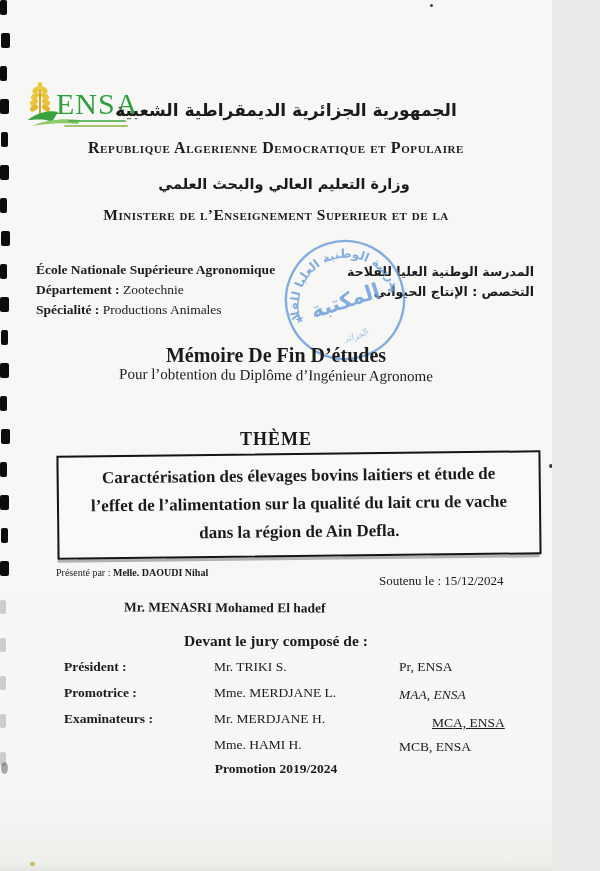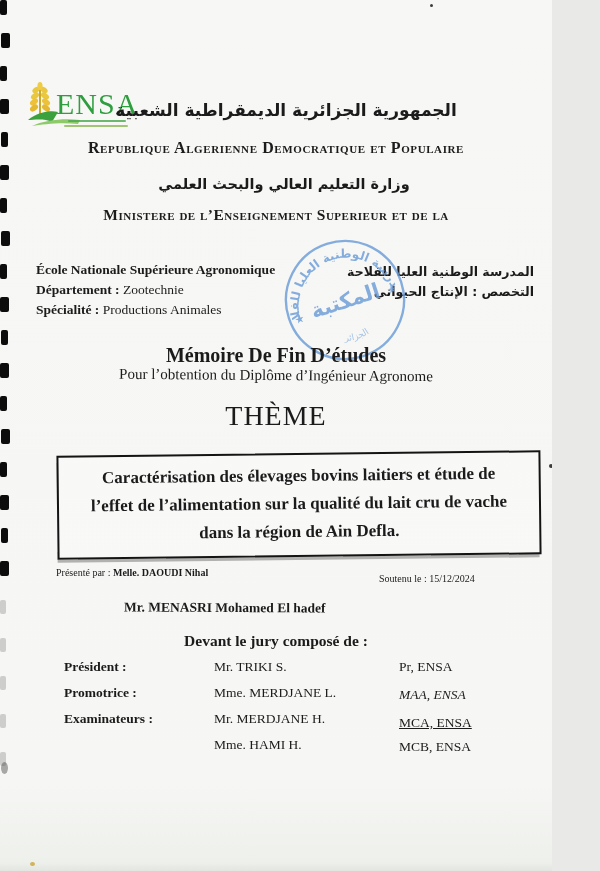--- a/index.html
+++ b/index.html
@@ -19,32 +19,32 @@
   
   .inst-left{left:36px;top:260px;font-size:13.5px;line-height:20px;}
   .inst-left .b{font-weight:bold;}
   .inst-right{right:18px;top:262px;font-size:12.5px;font-weight:bold;line-height:20px;text-align:right;}
   
   .stamp{left:281px;top:236px;width:128px;height:128px;transform:rotate(-18deg);opacity:.82;}
   
   .mem-title{top:344px;font-size:20px;font-weight:bold;}
   .mem-sub{top:367px;font-size:15px;transform:rotate(.45deg);}
   
-  .theme-head{top:400px;font-size:28px;font-weight:normal;letter-spacing:1px;}
+  .theme-head{top:429px;font-size:18px;font-weight:bold;letter-spacing:1px;}
   .theme-box{
     left:57px;top:453px;width:468px;padding:7px 6px 9px 6px;
     border:2px solid #141414;transform:rotate(-.65deg);
     box-shadow:-1px 4px 0 -1px rgba(120,120,120,.55);
     text-align:center;font-size:17px;font-weight:bold;line-height:28px;
     background:rgba(255,255,255,.25);
   }
   
   .presented{left:56px;top:567px;font-size:10px;}
   .presented .b{font-weight:bold;}
-  .soutenu{left:379px;top:573px;font-size:10px;}
+  .soutenu{left:379px;top:573px;font-size:13px;}
   .student2{left:124px;top:600px;font-size:13.5px;font-weight:bold;transform:rotate(.3deg);}
   .jury-head{top:632px;font-size:15.5px;font-weight:bold;}
   .jury-row{position:absolute;left:0;width:100%;font-size:13.5px;height:20px;}
   .jury-row .label{position:absolute;left:64px;font-weight:bold;}
   .jury-row .name{position:absolute;left:214px;}
   .jury-row .rank{position:absolute;left:399px;}
   .promotion{top:761px;font-size:13.5px;font-weight:bold;}
   
   .bind-mark{position:absolute;background:#0c0c0c;border-radius:2px;}
   .smudge{position:absolute;border-radius:50%;}
@@ -174,31 +174,32 @@
   <div class="jury-row" style="top:659px;">
     <span class="label">Président :</span>
     <span class="name">Mr. TRIKI S.</span>
     <span class="rank">Pr, ENSA</span>
   </div>
   <div class="jury-row" style="top:685px;">
     <span class="label">Promotrice :</span>
     <span class="name">Mme. MERDJANE L.</span>
     <span class="rank" style="top:2px;position:relative;font-style:italic;">MAA, ENSA</span>
   </div>
-  <div class="jury-row" style="top:711px;">
+  <div class="jury-row" style="top:711px;padding-left:33px;">
     <span class="label">Examinateurs :</span>
     <span class="name">Mr. MERDJANE H.</span>
     <span class="rank" style="top:4px;position:relative;text-decoration:underline;">MCA, ENSA</span>
   </div>
   <div class="jury-row" style="top:737px;">
     <span class="label"></span>
     <span class="name">Mme. HAMI H.</span>
     <span class="rank" style="top:2px;position:relative;text-align:right;">MCB, ENSA</span>
   </div>
 
+  <div class="abs center promotion">Promotion 2019/2024</div>
 
   <div class="speck" style="left:430px;top:4px;width:3px;height:3px;"></div>
   <div class="speck" style="left:573px;top:12px;width:2px;height:2px;opacity:.5;"></div>
   <div class="speck" style="left:549px;top:464px;width:4px;height:4px;"></div>
   <div class="speck" style="left:576px;top:37px;width:3px;height:3px;opacity:.4;background:#8a7a40;"></div>
   <div class="speck" style="left:30px;top:862px;width:5px;height:4px;background:#c9a436;opacity:.8;"></div>
   <div class="smudge" style="left:585px;top:845px;width:10px;height:16px;background:rgba(90,90,90,.35);transform:rotate(35deg);"></div>
   <div class="smudge" style="left:1px;top:762px;width:7px;height:12px;background:rgba(70,70,70,.45);"></div>
 
 </div>

